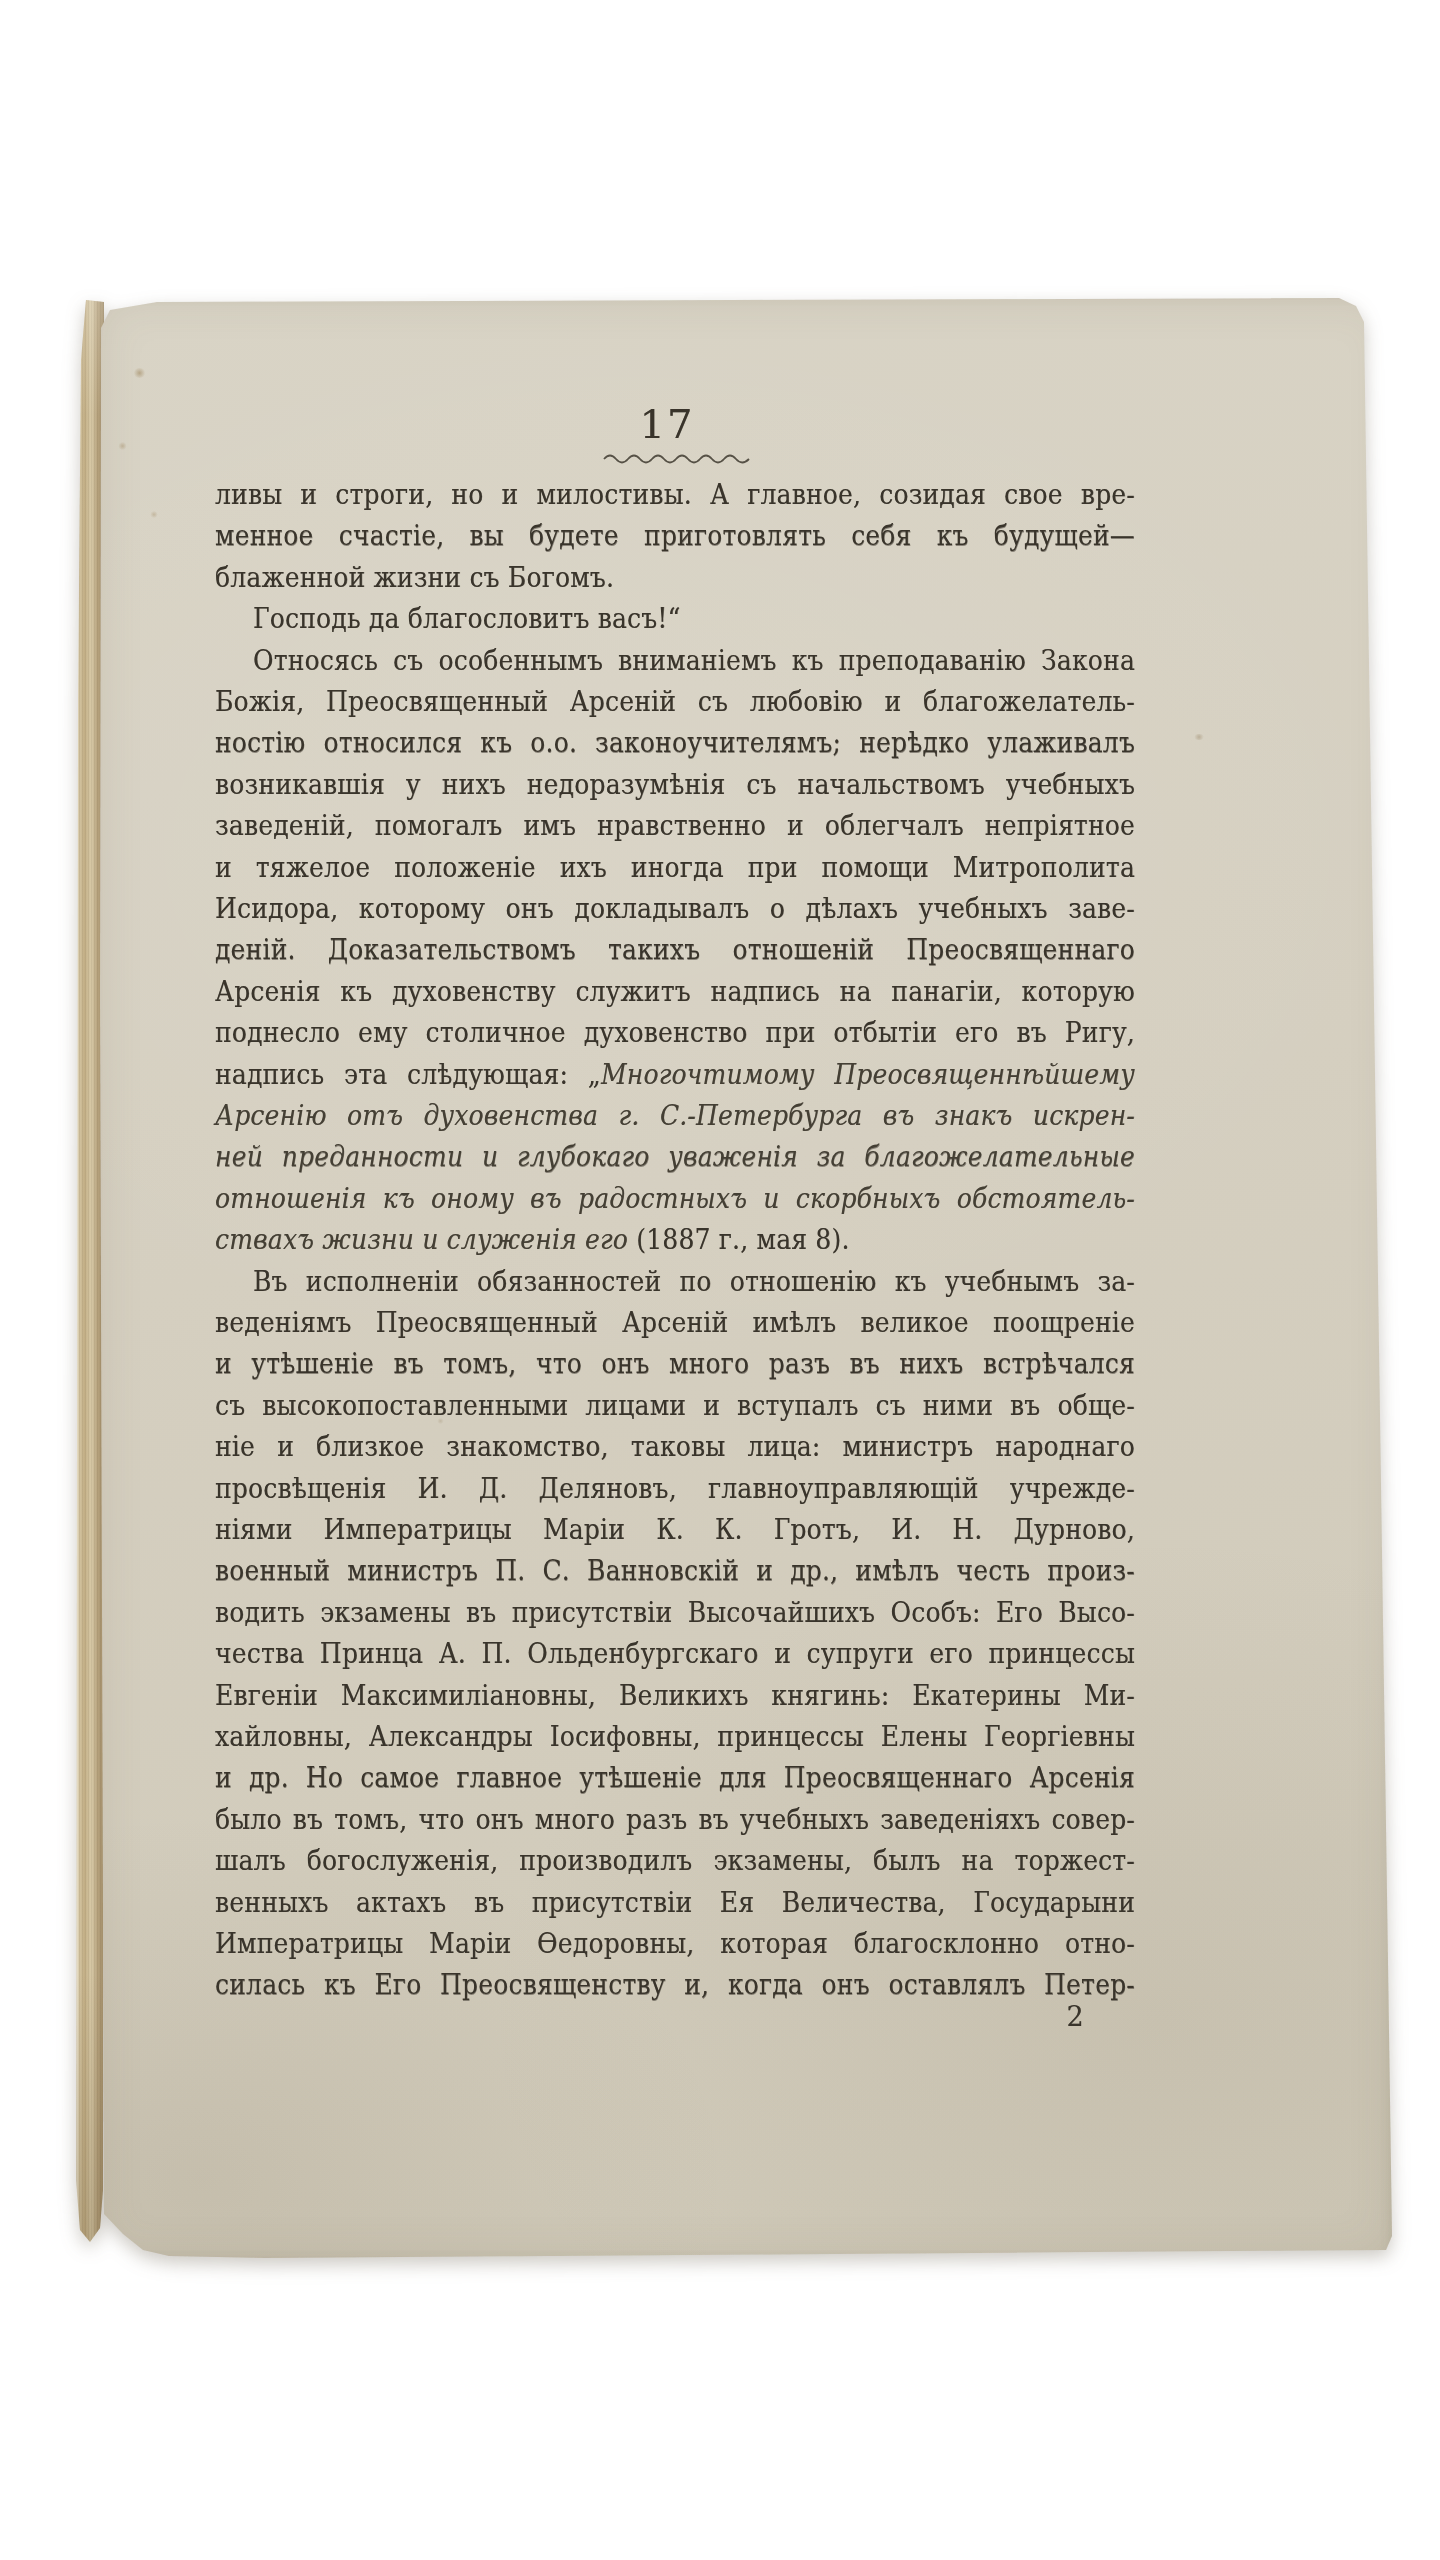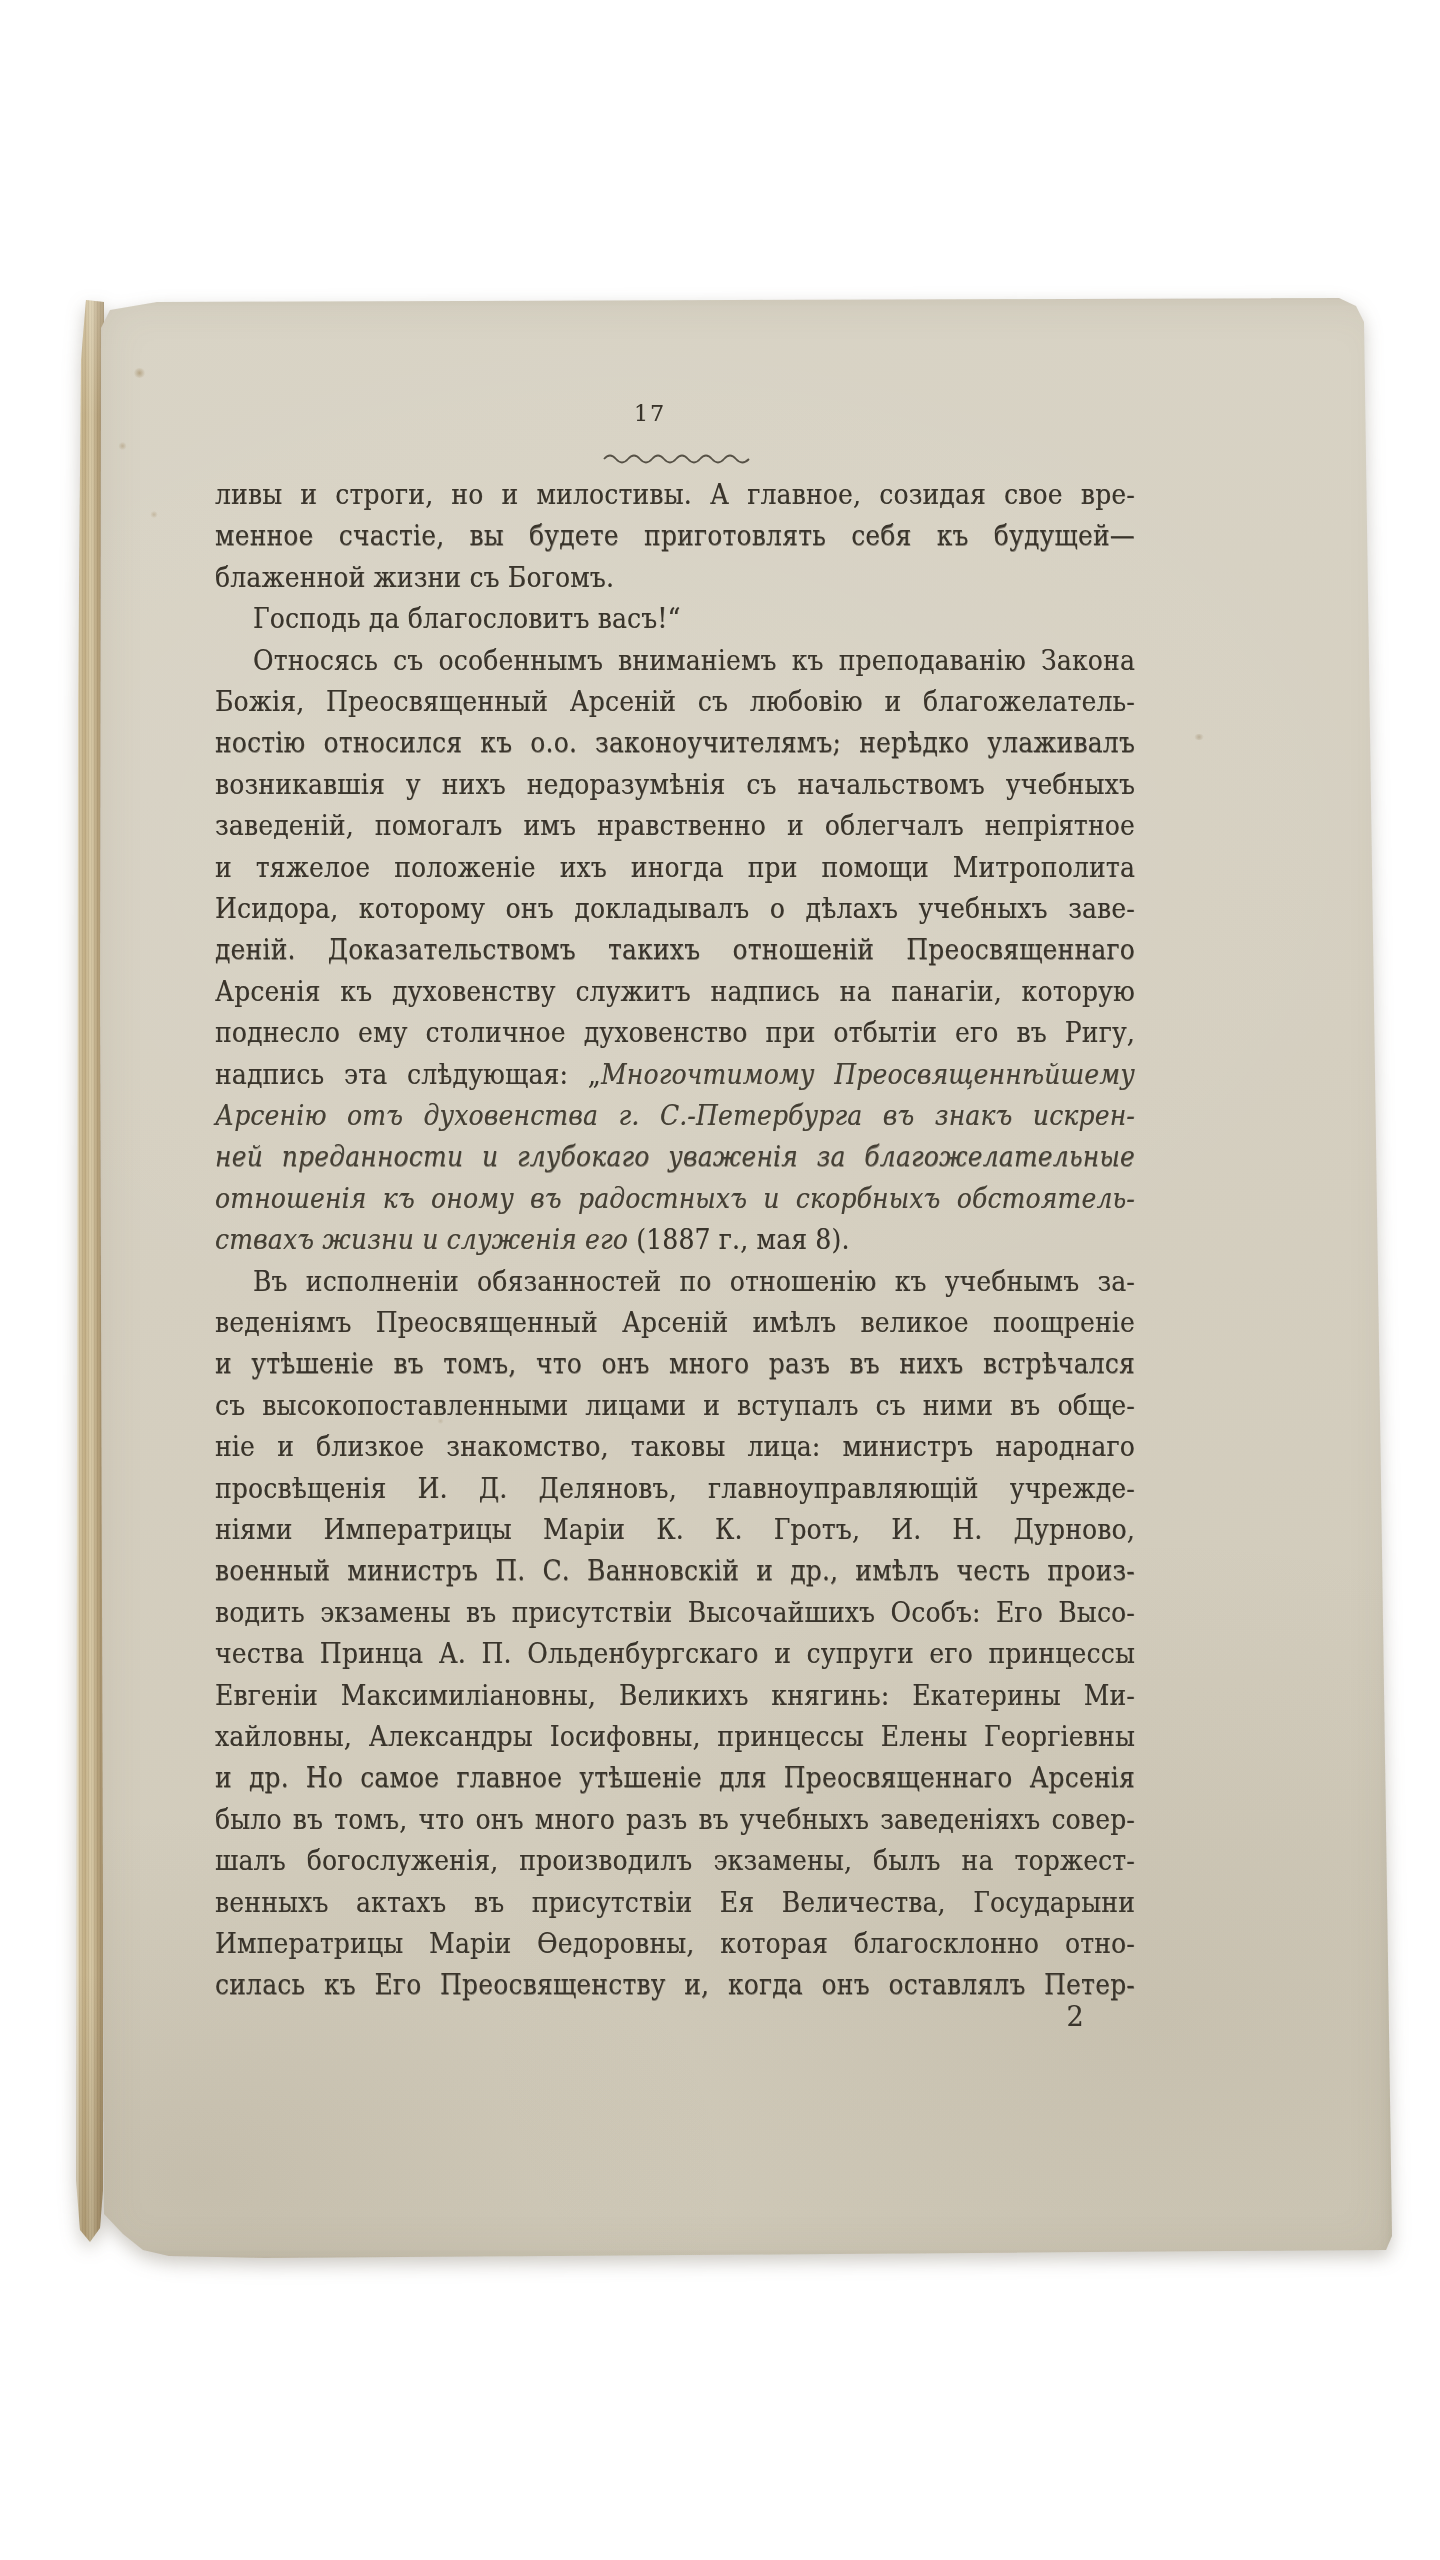--- a/index.html
+++ b/index.html
@@ -27,22 +27,22 @@
     position: absolute; left: 99px; top: 298px; width: 1293px; height: 1960px;
     background:
       radial-gradient(1200px 800px at 40% 28%, rgba(255,255,255,0.07), rgba(255,255,255,0) 70%),
       radial-gradient(900px 650px at 82% 88%, rgba(120,105,80,0.10), rgba(120,105,80,0) 75%),
       radial-gradient(750px 520px at 8% 96%, rgba(120,105,80,0.13), rgba(120,105,80,0) 70%),
       linear-gradient(168deg, #d9d4c6 0%, #d5cfc0 45%, #cfc9b8 100%);
     box-shadow: inset 0 0 46px rgba(110,95,70,0.13), inset -4px 0 10px rgba(110,95,70,0.10);
     clip-path: polygon(58px 4px, 1240px 0px, 1257px 8px, 1265px 24px, 1293px 1938px, 1287px 1952px, 166px 1960px, 70px 1958px, 44px 1952px, 24px 1936px, 5px 1916px, 1px 700px, 2px 30px, 11px 12px);
   }
   .pagenum {
-    position: absolute; left: 451px; top: 103px; width: 200px;
-    text-align: center; font-size: 22px; letter-spacing: 2px;
+    position: absolute; left: 468px; top: 103px; width: 200px;
+    text-align: center; font-size: 40px; letter-spacing: 2px;
     color: #39342b; text-shadow: 0.3px 0.3px 0.4px rgba(57,52,43,0.55);
   }
   .squiggle { position: absolute; left: 503px; top: 152px; }
   .body {
     position: absolute; left: 116px; top: 176px; width: 920px;
     transform: scaleY(1.15); transform-origin: 0 0;
     color: #39342b;
   }
   .line {
     line-height: 36px; height: 36px;

